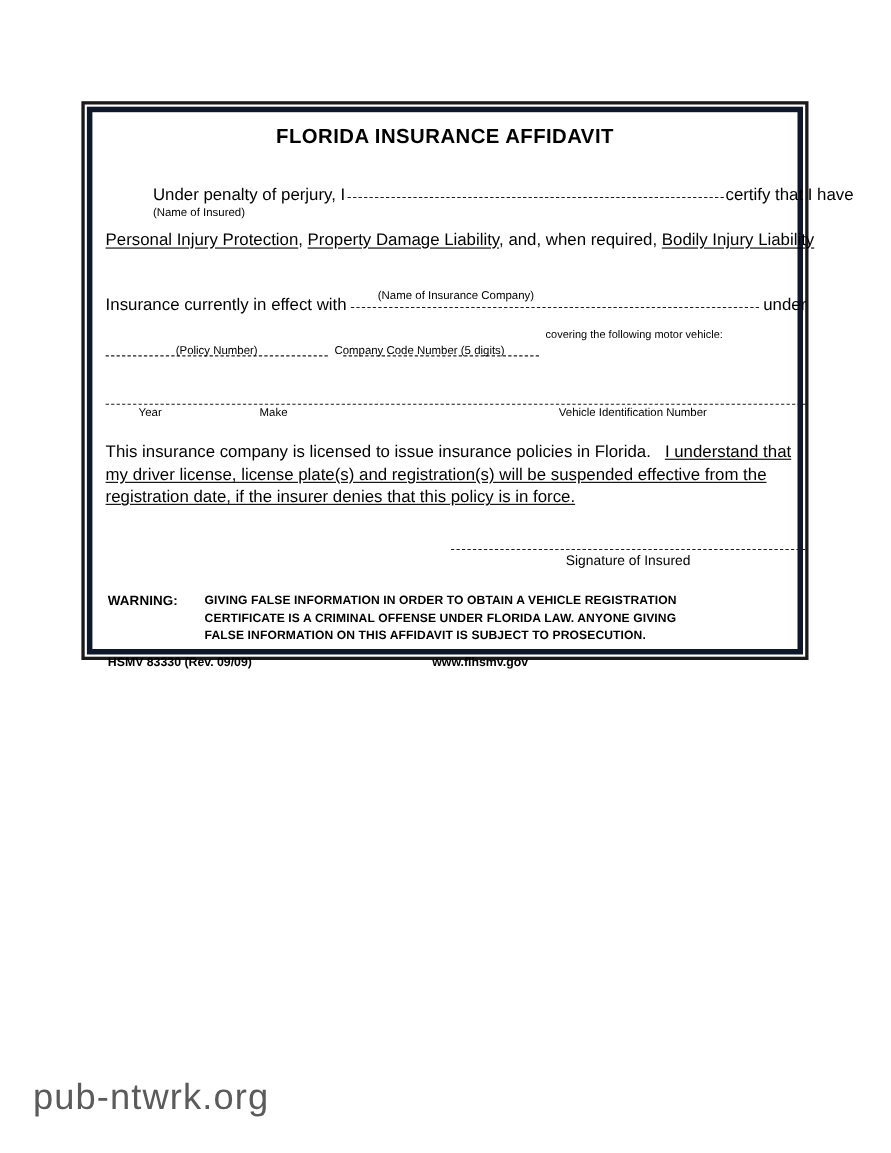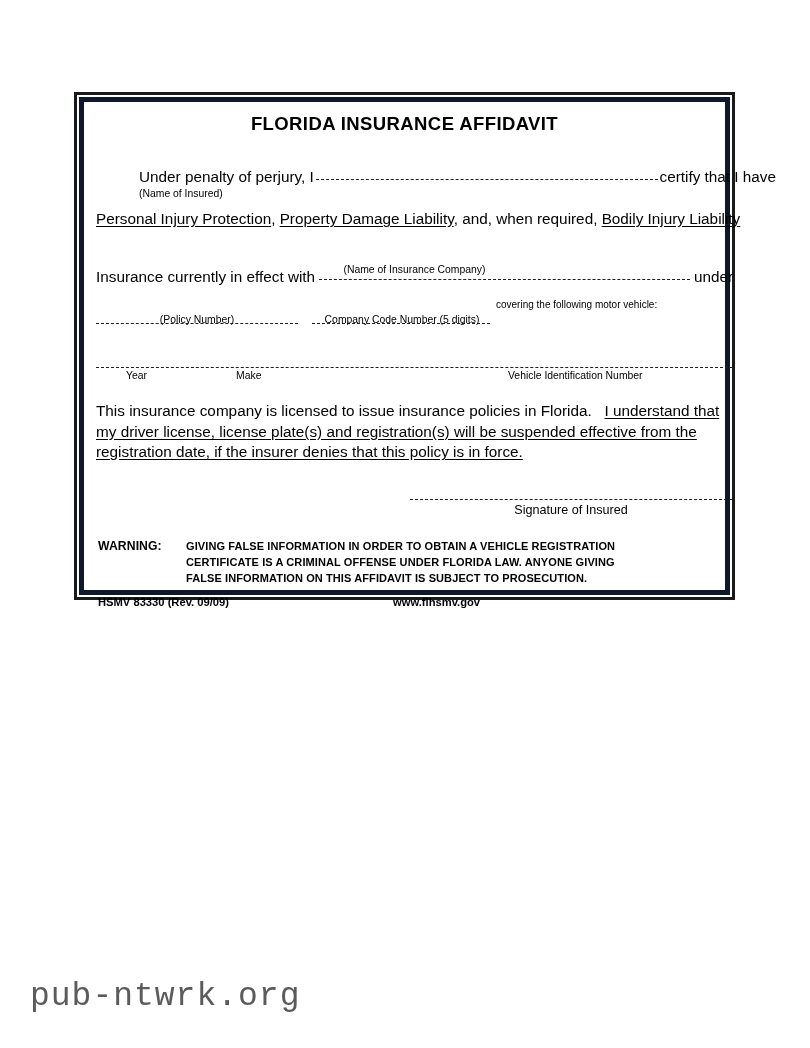--- a/index.html
+++ b/index.html
@@ -163,21 +163,21 @@
     left: 216px;
     top: 13px;
     width: 178px;
     height: 14px;
   }
   #cap-company-code {
     position: absolute;
     left: 208px;
     top: 16px;
     width: 196px;
-    text-align: center;
+    text-align: left;
   }
   #txt-covering {
     position: absolute;
     left: 400px;
     top: 0px;
     font-size: 10px;
     white-space: nowrap;
   }
 
   
@@ -284,21 +284,21 @@
     left: 295px;
     top: 0;
     white-space: nowrap;
   }
 
   
   #watermark {
     position: absolute;
     left: 30px;
     top: 978px;
-    font-family: Liberation Mono, monospace;
+    font-family: Liberation Sans, sans-serif;
     font-size: 33px;
     color: #5b5b5b;
     letter-spacing: 1px;
     white-space: nowrap;
   }
 </style>
 </head>
 <body>
 
 <div id="affidavit-box">

